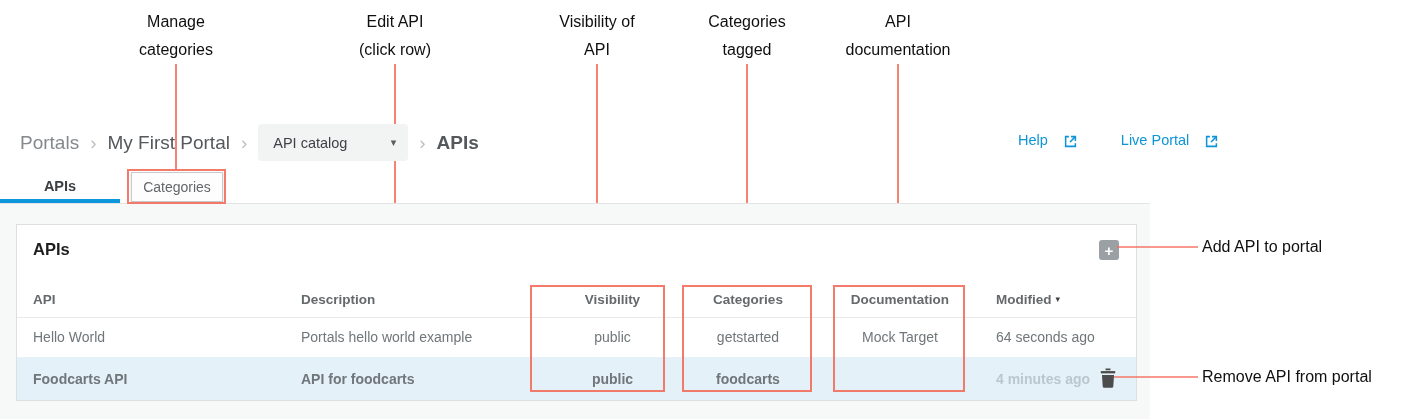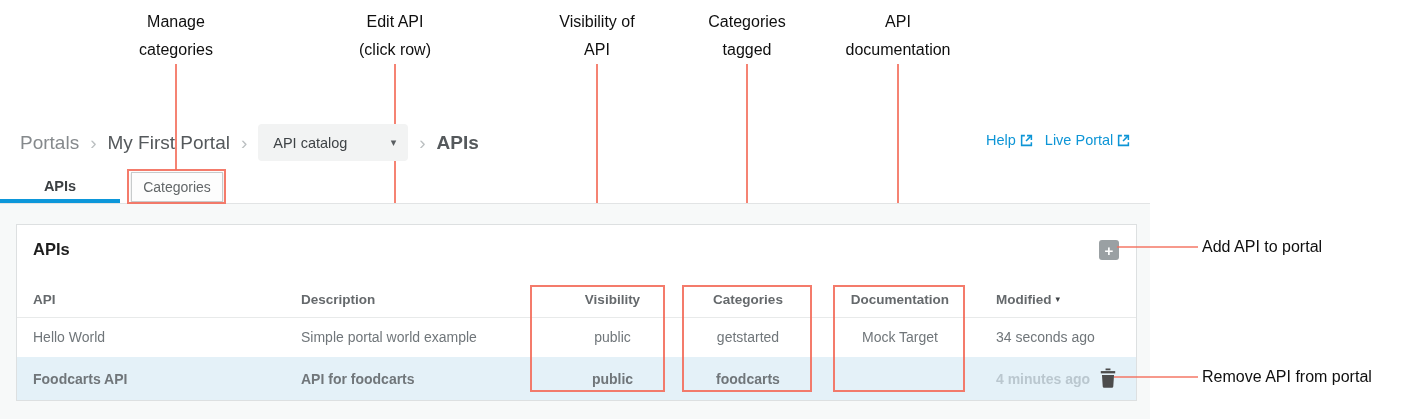--- a/index.html
+++ b/index.html
@@ -22,21 +22,21 @@
   .bc-portal{color:#55595c;text-align:right;}
   .bc-select{display:flex;align-items:center;justify-content:space-between;width:150px;height:37px;
              background:#f2f3f3;border-radius:4px;padding:0 12px 0 15px;font-size:14.5px;
              color:#3f4346;box-sizing:border-box;cursor:pointer;}
   .bc-caret{font-size:11px;color:#5a5e61;}
   .bc-current{font-weight:700;color:#55595c;}
 
   
   .hdr-links{position:absolute;left:986px;top:132px;display:flex;gap:12px;align-items:center;
              font-size:14.5px;color:#0d95d6;}
-  .hlink{display:flex;align-items:center;gap:4px;cursor:pointer;color:#0d95d6;text-decoration:none;}
+  .hlink{display:flex;align-items:flex-end;gap:16px;cursor:pointer;color:#0d95d6;text-decoration:none;margin-left:32px;}
 
   
   .tab-apis{position:absolute;left:0;top:173px;width:120px;height:27px;text-align:center;
             line-height:27px;font-size:14.5px;font-weight:700;color:#3c4043;cursor:pointer;}
   .tab-underline{position:absolute;left:0;top:199px;width:120px;height:4px;background:#0c97da;}
   .tab-categories-btn{position:absolute;left:131px;top:172px;width:92px;height:30px;background:#fdfdfd;
             border:1px solid #c8cbcc;box-shadow:0 1px 2px rgba(0,0,0,.15);display:flex;align-items:center;
             justify-content:center;font-size:14px;color:#636769;box-sizing:border-box;cursor:pointer;}
   .tabbar-border{position:absolute;left:0;top:203px;width:1150px;height:1px;background:#e2e4e5;}
   .content-bg{position:absolute;left:0;top:204px;width:1150px;height:215px;background:#f7f9f9;}
@@ -136,25 +136,25 @@
       <div class="cell th c-cat">Categories</div>
       <div class="cell th c-doc">Documentation</div>
       <div class="cell th c-mod">
         <span>Modified</span>
         <span class="sort">▾</span>
       </div>
     </div>
 
     <div class="trow row1">
       <div class="cell c-api">Hello World</div>
-      <div class="cell c-desc">Simple portal world example</div>
+      <div class="cell c-desc">Portals hello world example</div>
       <div class="cell c-vis">public</div>
       <div class="cell c-cat">getstarted</div>
       <div class="cell c-doc">Mock Target</div>
-      <div class="cell c-mod">34 seconds ago</div>
+      <div class="cell c-mod">64 seconds ago</div>
     </div>
 
     <div class="trow row2">
       <div class="cell c-api">Foodcarts API</div>
       <div class="cell c-desc">API for foodcarts</div>
       <div class="cell c-vis">public</div>
       <div class="cell c-cat">foodcarts</div>
       <div class="cell c-mod faded">4 minutes ago</div>
       <div class="trash-btn">
         <svg width="18" height="22" viewBox="0 0 14 16" fill="#4c4c4c">

